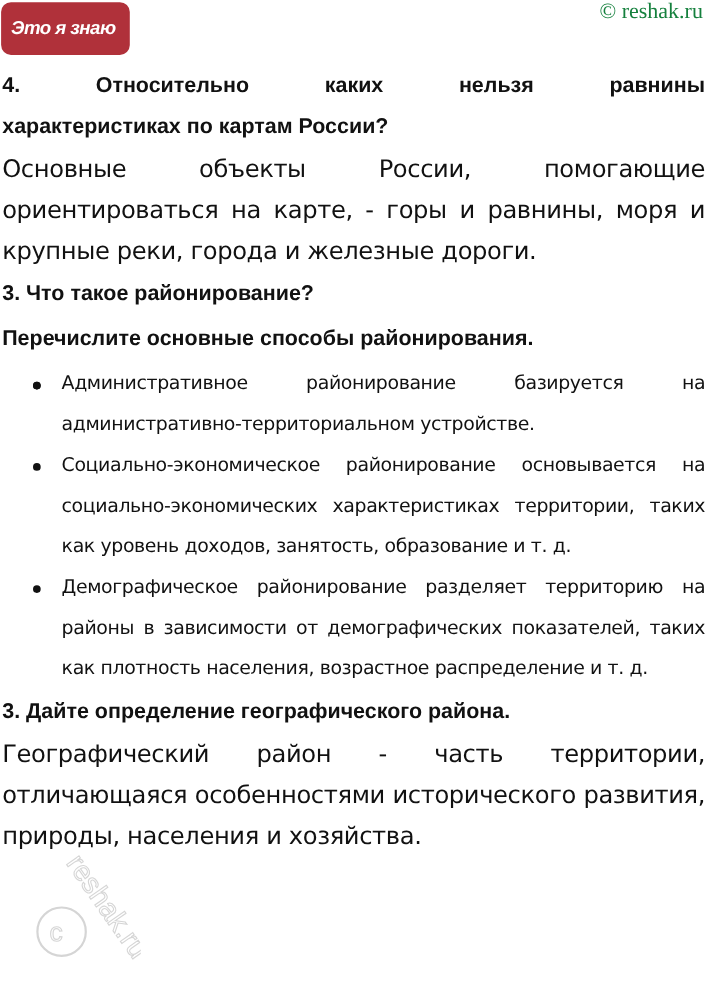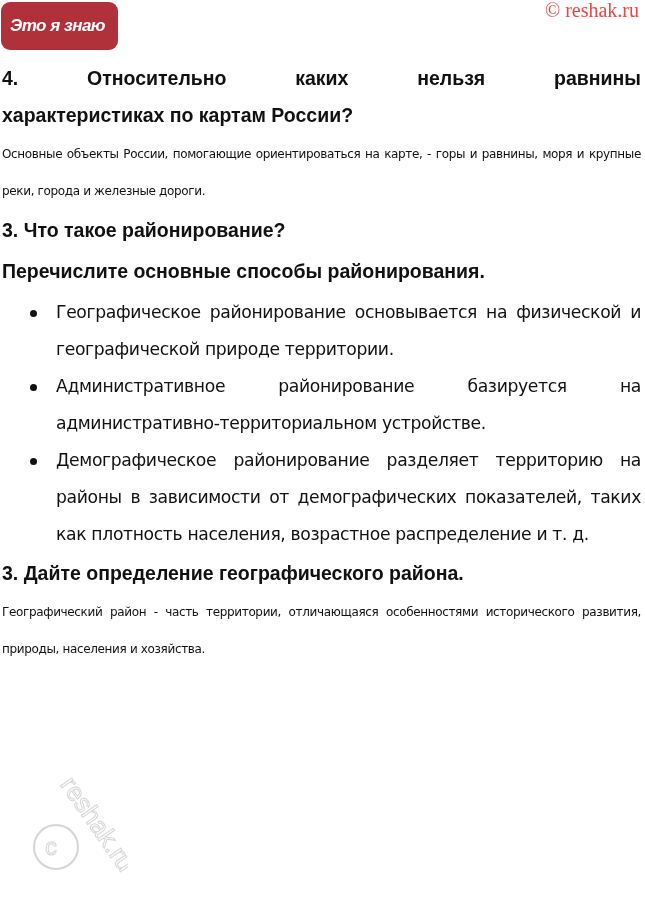--- a/index.html
+++ b/index.html
@@ -33,21 +33,21 @@
       font-style: italic;
       font-size: 17px;
       letter-spacing: -0.5px;
     }
     .copyright {
       position: absolute;
       right: 6px;
       top: -1px;
       font-family: "Liberation Serif", serif;
       font-size: 20px;
-      color: #ef4444;
+      color: #15803d;
     }
     .content {
       position: absolute;
       left: 2px;
       top: 60px;
       width: 639px;
     }
     .q {
       font-family: "Liberation Sans", sans-serif;
       font-weight: bold;
@@ -56,21 +56,21 @@
       margin: 0;
       text-align: justify;
       text-align-last: left;
     }
     .q4 .l1 {
       display: flex;
       justify-content: space-between;
     }
     .p {
       font-family: "DejaVu Sans", sans-serif;
-      font-size: 12px;
+      font-size: 22px;
       line-height: 37px;
       margin: 0;
       text-align: justify;
       letter-spacing: -0.35px;
     }
     .gap-s { height: 2px; }
     .gap-m { height: 4px; }
     ul.methods {
       list-style: none;
       margin: 0;
@@ -135,25 +135,28 @@
 
   <div class="gap-s"></div>
 
   <div class="gap-s"></div>
   <p class="q">Перечислите основные способы районирования.</p>
 
   <div class="gap-m"></div>
   <ul class="methods">
     <li>
       <span class="bullet"></span>
-      <span>Географическое районирование основывается на физической и географической природе территории.</span>
     </li>
     <li>
       <span class="bullet"></span>
       <span>Административное районирование базируется на административно-территориальном устройстве.</span>
+    </li>
+    <li>
+      <span class="bullet"></span>
+      <span>Социально-экономическое районирование основывается на социально-экономических характеристиках территории, таких как уровень доходов, занятость, образование и т. д.</span>
     </li>
     <li>
       <span class="bullet"></span>
       <span>Демографическое районирование разделяет территорию на районы в зависимости от демографических показателей, таких как плотность населения, возрастное распределение и т. д.</span>
     </li>
   </ul>
 
   <div class="gap-s"></div>
   <p class="q">3. Дайте определение географического района.</p>
 

